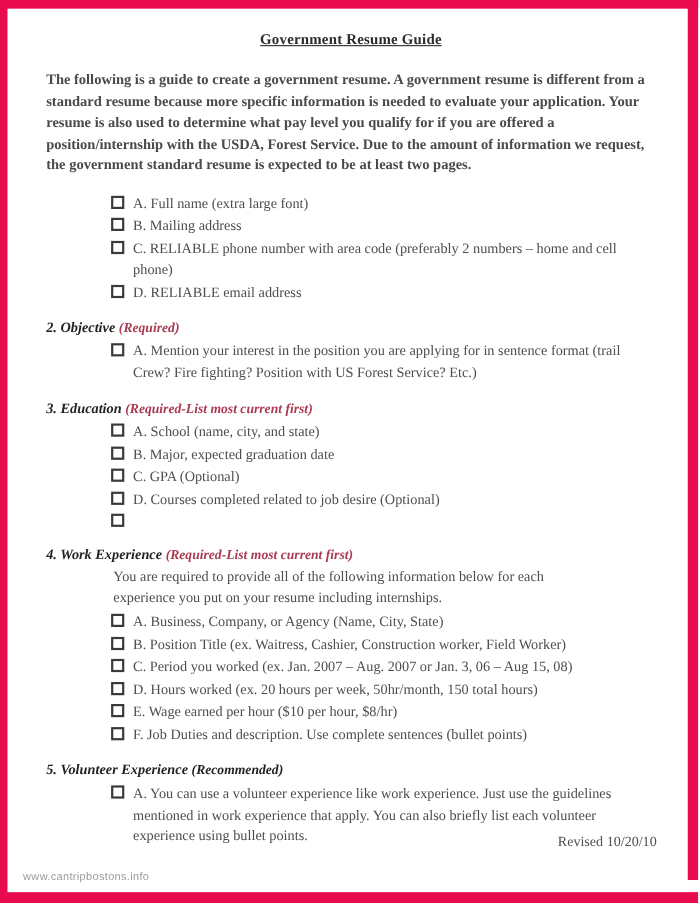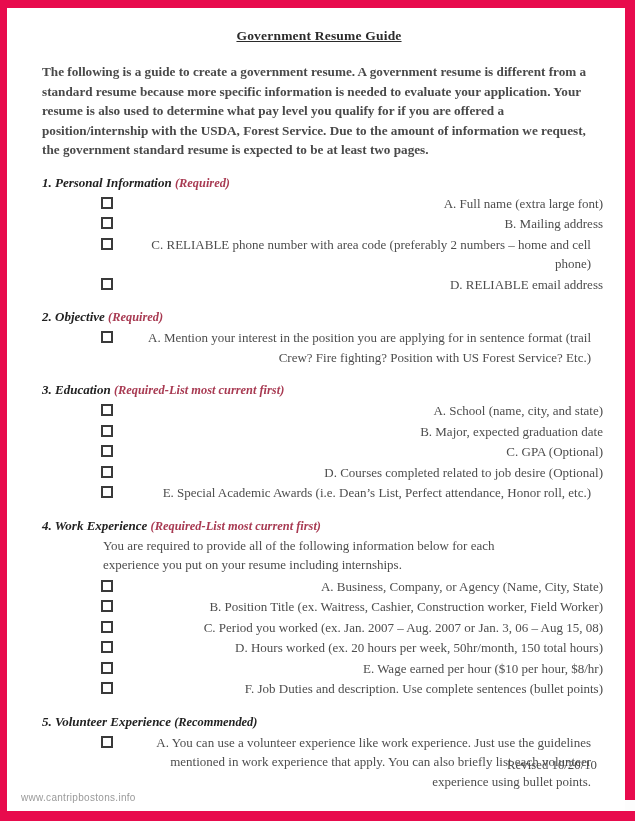--- a/index.html
+++ b/index.html
@@ -83,21 +83,20 @@
     font-size: 13px;
     line-height: 19px;
     color: #4d4d4d;
     max-width: 430px;
   }
 
   .items {
     margin: 3px 0 0 0;
     padding: 0;
     list-style: none;
-    text-align: right;
   }
   .item {
     position: relative;
     padding-left: 86px;
     font-size: 13px;
     line-height: 19.5px;
     color: #4d4d4d;
     margin-top: 1px;
     min-height: 17px;
   }
@@ -145,21 +144,20 @@
   <div class="frame-bottom"></div>
 
   <div class="sheet">
 
     <div class="doc-title">Government Resume Guide</div>
 
     <p class="intro">The following is a guide to create a government resume.  A government resume is different from a standard resume because more specific information is needed to evaluate your application. Your resume is also used to determine what pay level you qualify for if you are offered a position/internship with the USDA, Forest Service. Due to the amount of information we request, the government standard resume is expected to be at least two pages.</p>
 
     <div id="sections-host">
         <div class="section">
-          <div class="section-heading"><span>1.</span> <span>Personal Information</span> <span class="qualifier required">(Required)</span></div>
           <ul class="items">
             <li class="item">
               <span class="chk"></span>
               <span class="txt">A. Full name (extra large font)</span>
             </li>
             <li class="item">
               <span class="chk"></span>
               <span class="txt">B. Mailing address</span>
             </li>
             <li class="item wrap">
@@ -195,21 +193,20 @@
             <li class="item">
               <span class="chk"></span>
               <span class="txt">C. GPA (Optional)</span>
             </li>
             <li class="item">
               <span class="chk"></span>
               <span class="txt">D. Courses completed related to job desire (Optional)</span>
             </li>
             <li class="item wrap">
               <span class="chk"></span>
-              <span class="txt">E. Special Academic Awards (i.e. Dean’s List, Perfect attendance, Honor roll, etc.)</span>
             </li>
           </ul>
         </div>
         <div class="section">
           <div class="section-heading"><span>4.</span> <span>Work Experience</span> <span class="qualifier required">(Required-List most current first)</span></div>
           <div class="lead-note">You are required to provide all of the following information below for each experience you put on your resume including internships.</div>
           <ul class="items">
             <li class="item">
               <span class="chk"></span>
               <span class="txt">A. Business, Company, or Agency (Name, City, State)</span>

